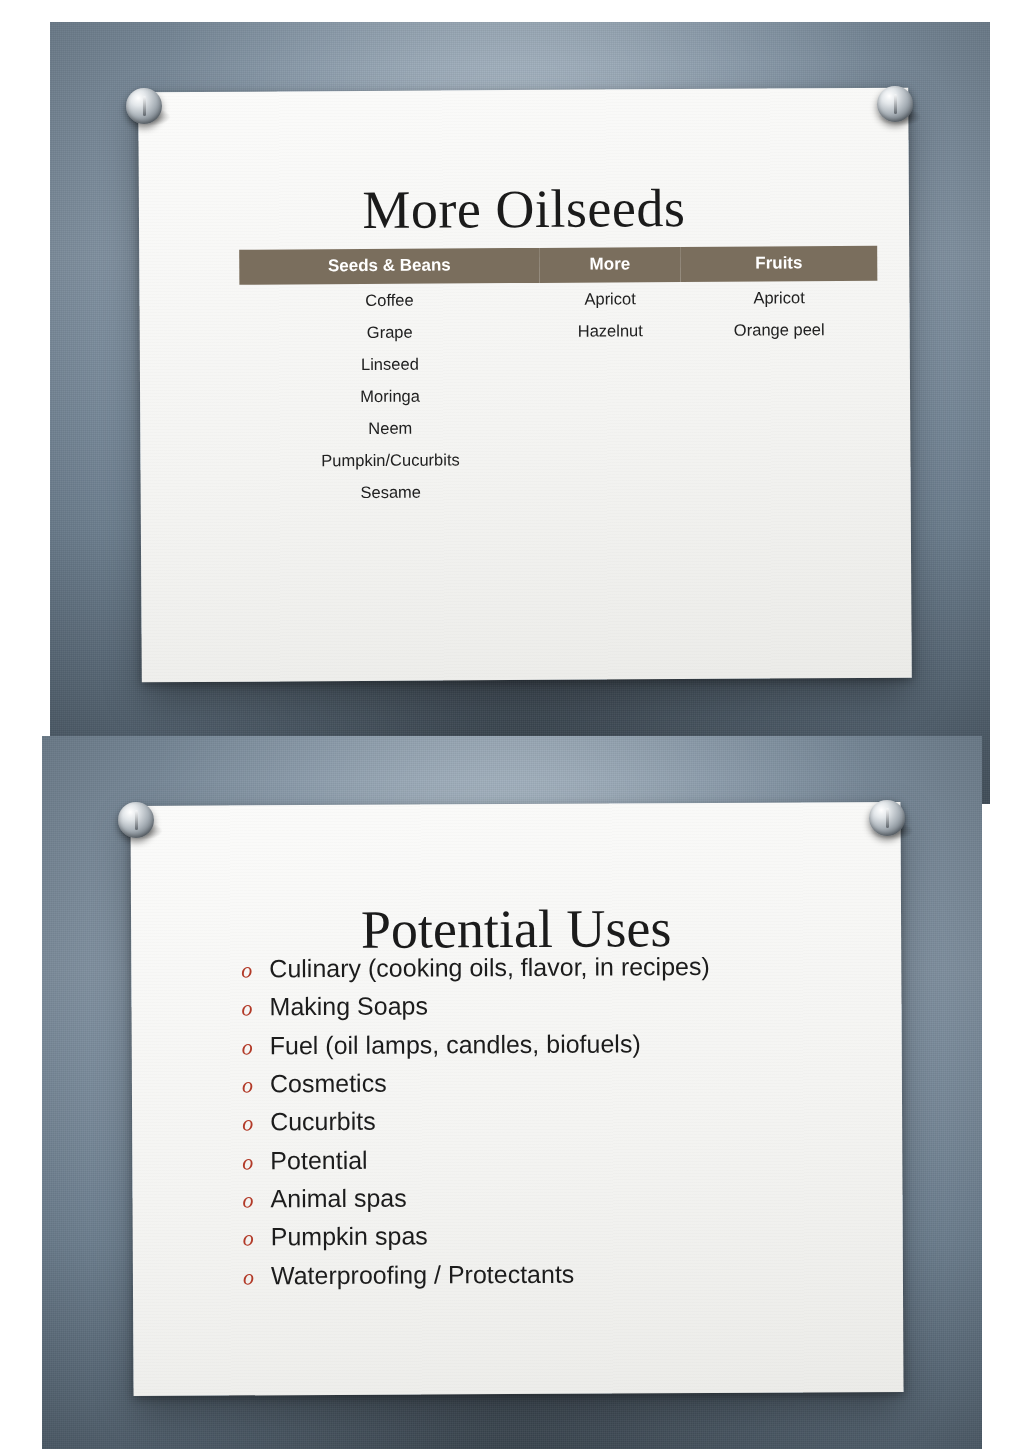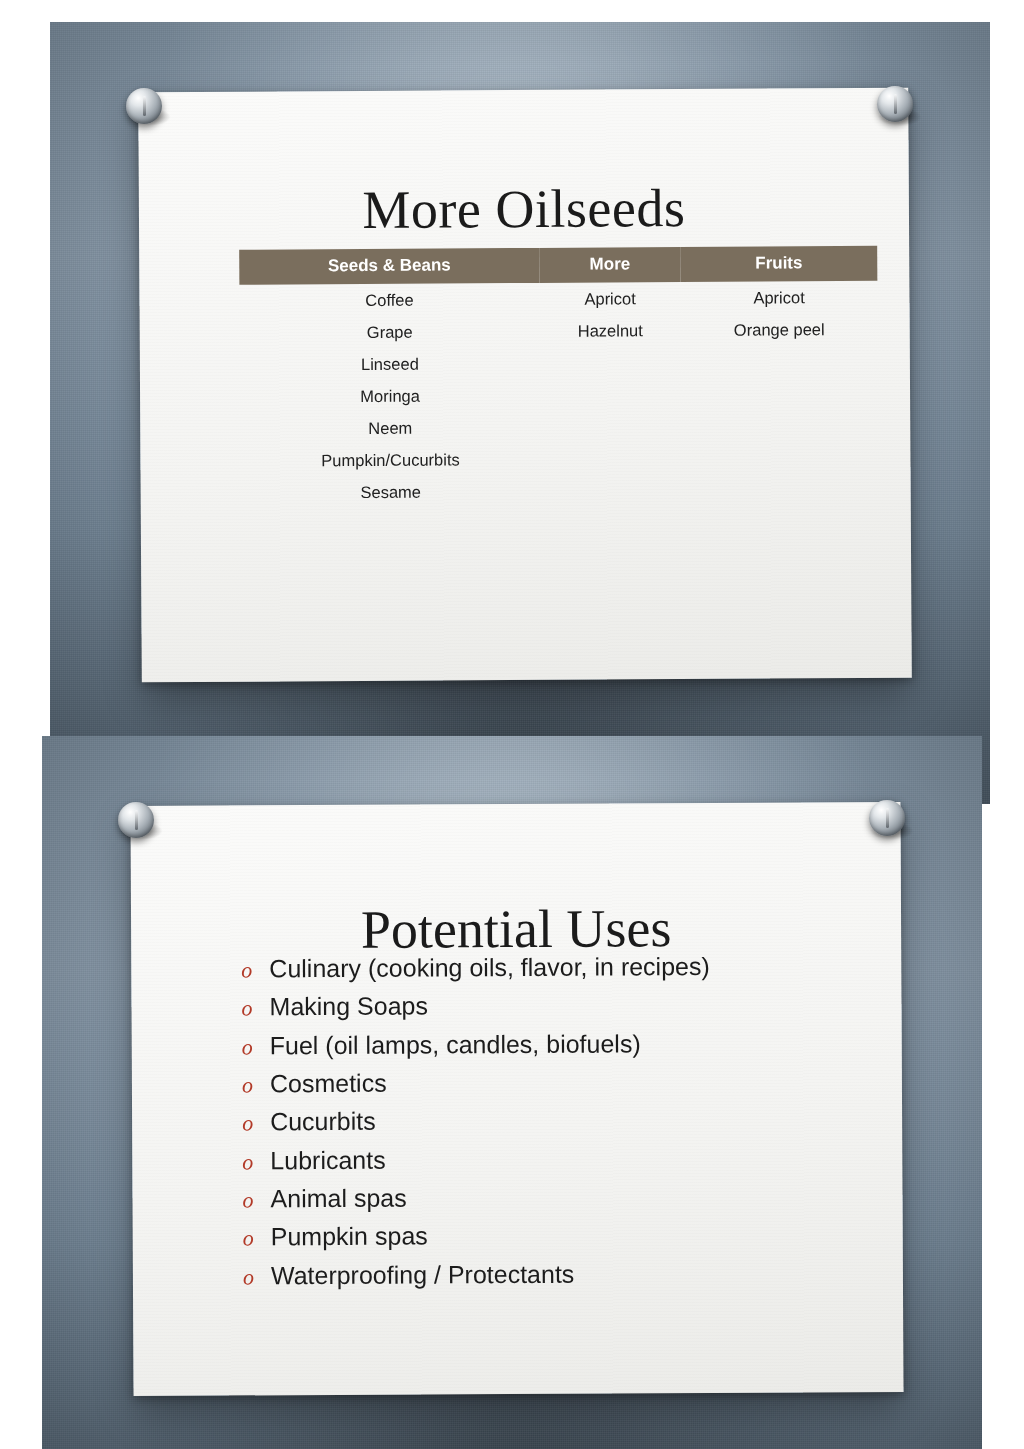--- a/index.html
+++ b/index.html
@@ -258,21 +258,21 @@
       <li>
         <span class="bullet-mark">o</span>
         <span>Cosmetics</span>
       </li>
       <li>
         <span class="bullet-mark">o</span>
         <span>Cucurbits</span>
       </li>
       <li>
         <span class="bullet-mark">o</span>
-        <span>Lubricants</span>
+        <span>Potential</span>
       </li>
       <li>
         <span class="bullet-mark">o</span>
         <span>Animal spas</span>
       </li>
       <li>
         <span class="bullet-mark">o</span>
         <span>Pumpkin spas</span>
       </li>
       <li>

